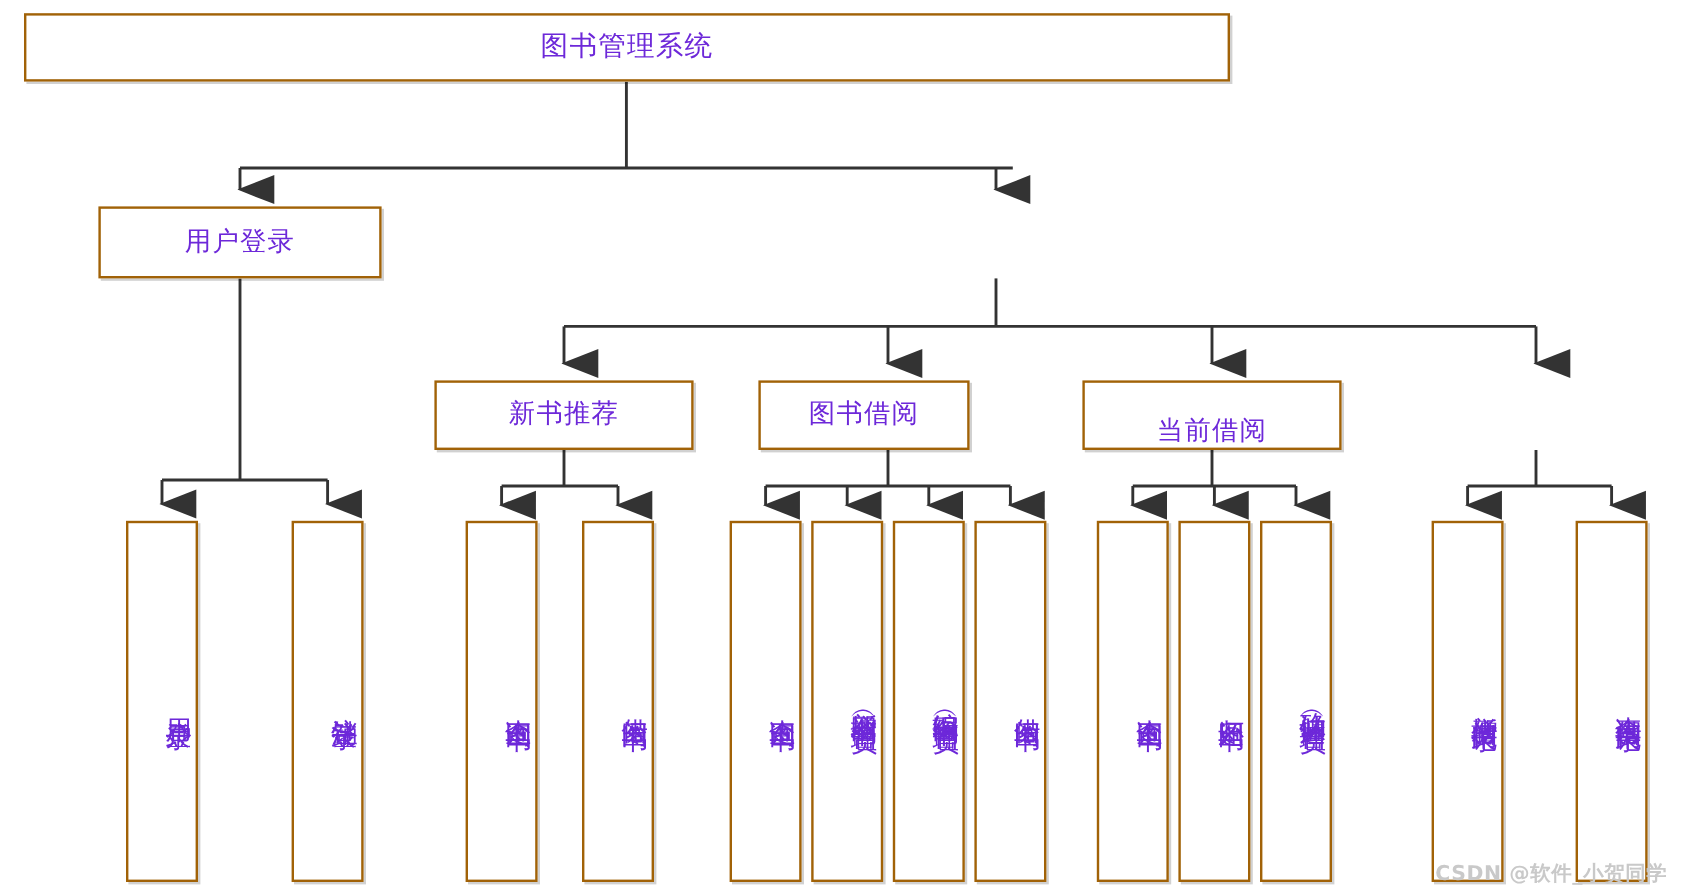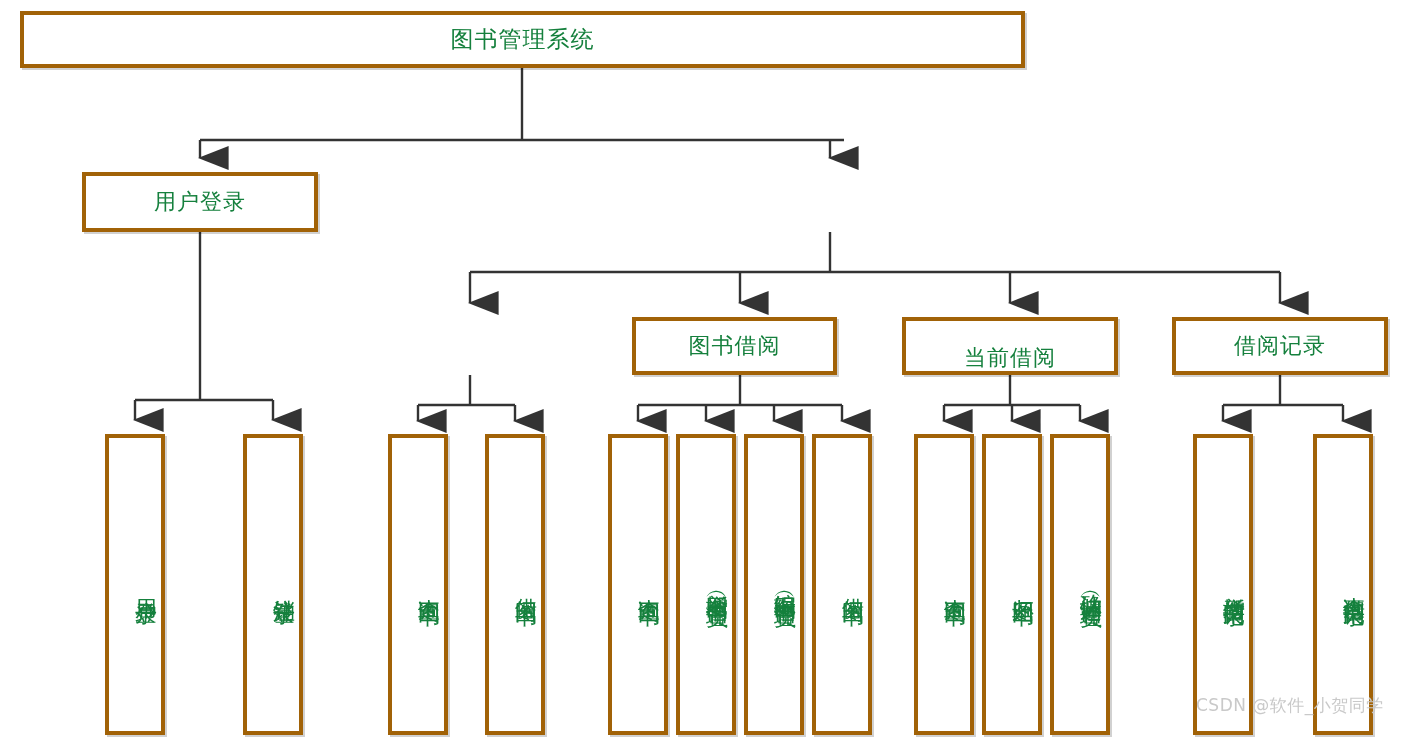--- a/index.html
+++ b/index.html
@@ -23,25 +23,25 @@
     left: 0;
     top: 0;
     width: 1405px;
     height: 747px;
     pointer-events: none;
   }
   .node {
     position: absolute;
     box-sizing: border-box;
     background: #ffffff;
-    border: 4px solid #a16207;
+    border: 2px solid #a16207;
     display: flex;
     align-items: center;
     justify-content: center;
-    color: #15803d;
+    color: #6d28d9;
     text-align: center;
     box-shadow: 2px 2px 0 rgba(0,0,0,0.18);
   }
   .node.horiz {
     font-size: 22px;
     letter-spacing: 1px;
     line-height: 1.2;
   }
   .node.vert {
     writing-mode: vertical-rl;
@@ -127,28 +127,28 @@
   </svg>
 
   <div class="node horiz root" style="left:20px; top:11px; width:1005px; height:57px;">
     <span>图书管理系统</span>
   </div>
 
   <div class="node horiz" style="left:82px; top:172px; width:236px; height:60px;">
     <span>用户登录</span>
   </div>
 
-  <div class="node horiz" style="left:632px; top:317px; width:205px; height:58px;">
+  <div class="node horiz" style="left:362px; top:317px; width:216px; height:58px;">
+    <span>新书推荐</span>
+  </div>
+  <div class="node horiz" style="left:632px; top:317px; width:176px; height:58px;">
     <span>图书借阅</span>
   </div>
   <div class="node horiz" style="left:902px; top:317px; width:216px; height:58px;align-items:flex-end;">
     <span>当前借阅</span>
-  </div>
-  <div class="node horiz" style="left:1172px; top:317px; width:216px; height:58px;">
-    <span>借阅记录</span>
   </div>
 
   <div class="node vert" style="left:105px; top:434px; width:60px; height:301px;">
     <span class="vtext">用户登录</span>
   </div>
   <div class="node vert" style="left:243px; top:434px; width:60px; height:301px;">
     <span class="vtext">注销登录</span>
   </div>
   <div class="node vert" style="left:388px; top:434px; width:60px; height:301px;">
     <span class="vtext">查询图书</span>
@@ -177,15 +177,15 @@
   <div class="node vert" style="left:1050px; top:434px; width:60px; height:301px;">
     <span class="vtext">确认归还（管理员）</span>
   </div>
   <div class="node vert" style="left:1193px; top:434px; width:60px; height:301px;">
     <span class="vtext">新增借阅记录</span>
   </div>
   <div class="node vert" style="left:1313px; top:434px; width:60px; height:301px;">
     <span class="vtext">查询借阅记录</span>
   </div>
 
-  <div class="watermark" style="left:1196px; top:694px;">CSDN @软件_小贺同学</div>
+  <div class="watermark" style="left:1196px; top:716px;font-weight:bold;">CSDN @软件_小贺同学</div>
 
 </div>
 
 </body></html>

